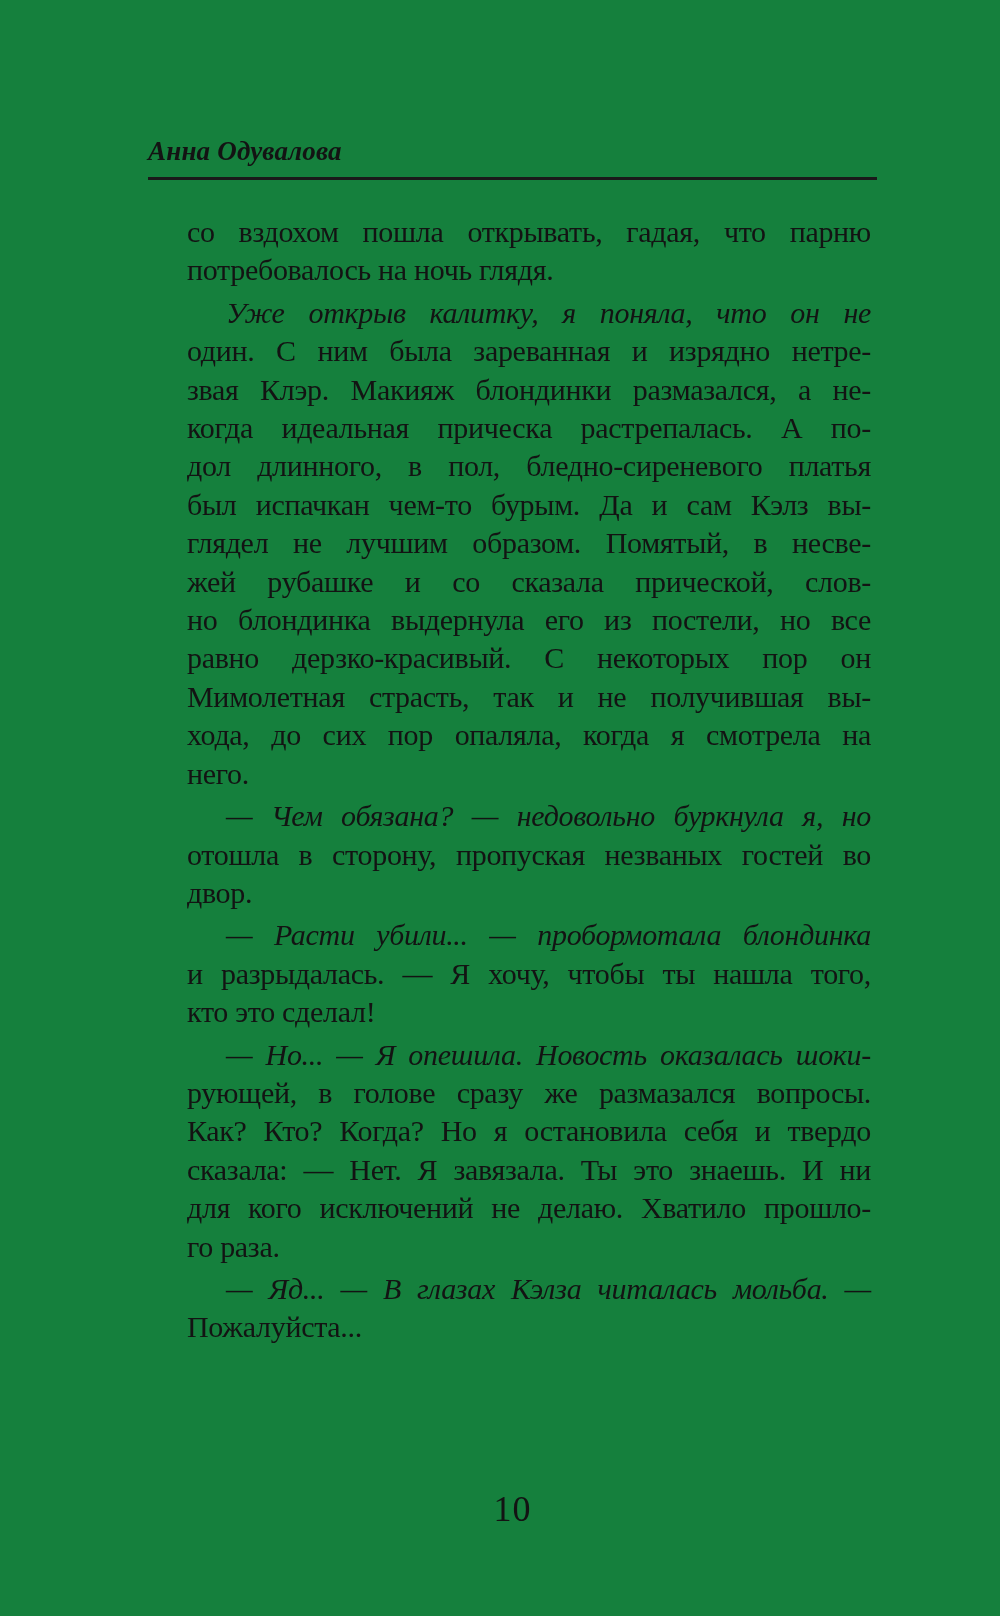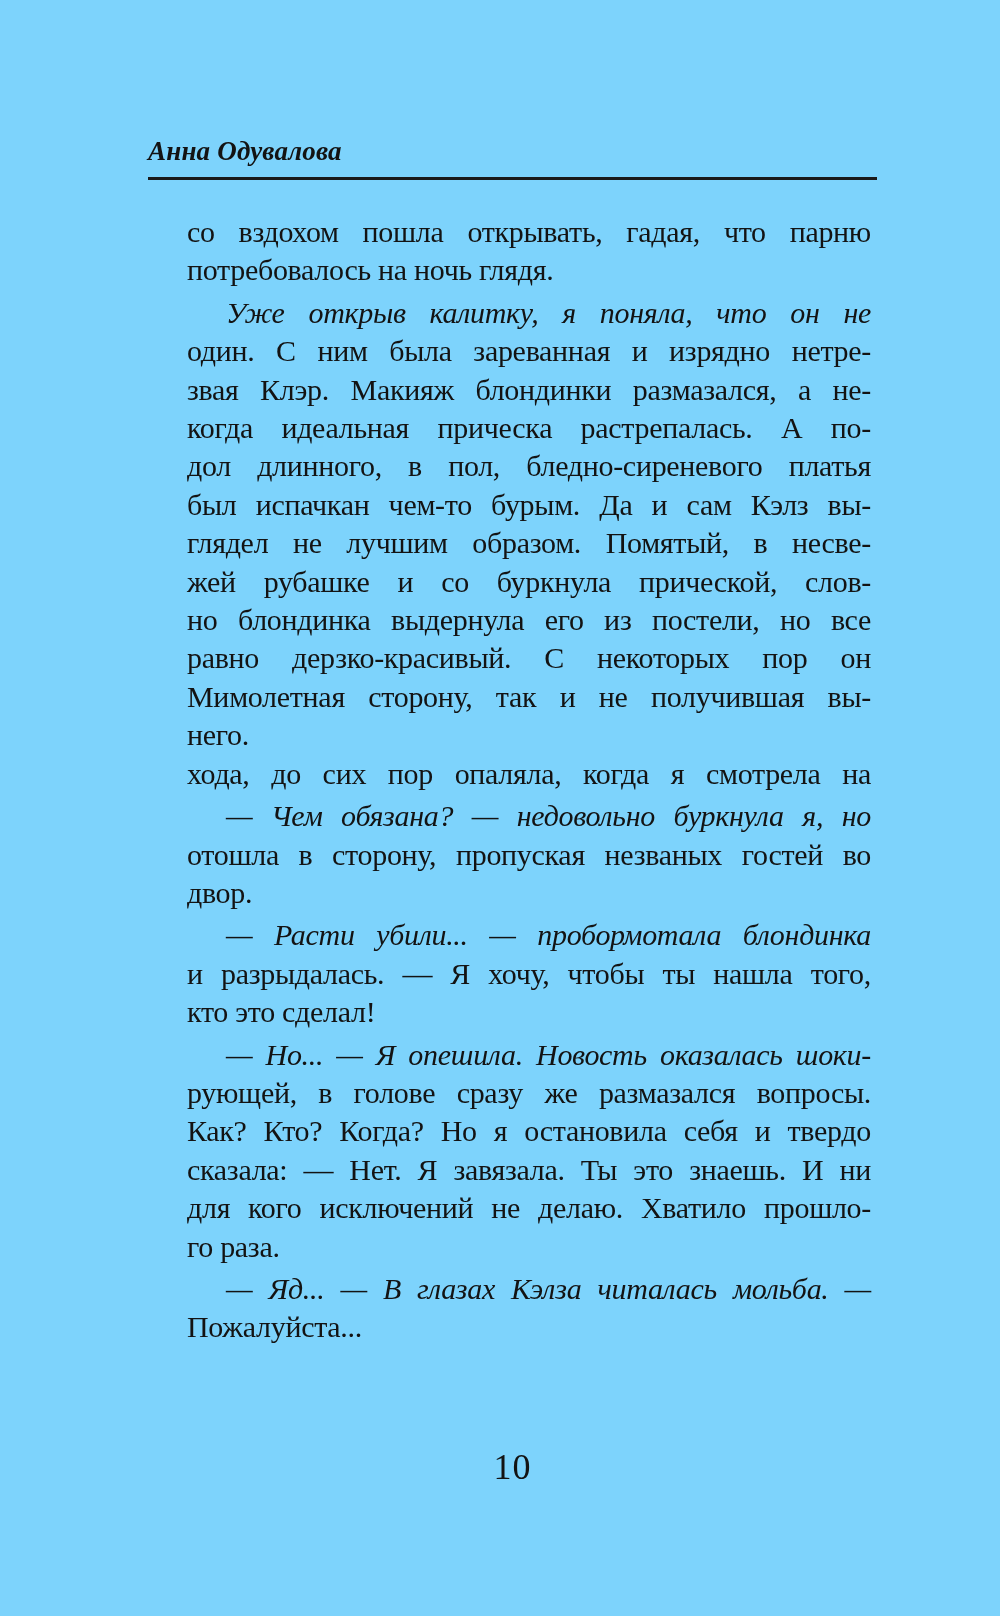--- a/index.html
+++ b/index.html
@@ -4,21 +4,21 @@
 <style>
   html, body {
     margin: 0;
     padding: 0;
     background: #ffffff;
   }
   .page {
     position: relative;
     width: 1000px;
     height: 1616px;
-    background: #7dd3fc;
+    background: #15803d;
     color: #131313;
     font-family: "Liberation Serif", "DejaVu Serif", serif;
     overflow: hidden;
   }
   .running-header {
     position: absolute;
     left: 148px;
     top: 136px;
     width: 729px;
     font-size: 27px;
@@ -53,21 +53,21 @@
   .line.last {
     text-align-last: left;
   }
   .line.indent {
     text-indent: 39px;
     font-style: italic;
   }
   .page-number {
     position: absolute;
     left: 148px;
-    top: 1446px;
+    top: 1488px;
     width: 729px;
     text-align: center;
     font-size: 36px;
     letter-spacing: 1px;
     color: #131313;
   }
 </style>
 </head>
 <body>
 
@@ -82,26 +82,26 @@
         <div class="line last">потребовалось на ночь глядя.</div>
       </div>
       <div class="paragraph">
         <div class="line indent">Уже открыв калитку, я поняла, что он не</div>
         <div class="line">один. С ним была зареванная и изрядно нетре-</div>
         <div class="line">звая Клэр. Макияж блондинки размазался, а не-</div>
         <div class="line">когда идеальная прическа растрепалась. А по-</div>
         <div class="line">дол длинного, в пол, бледно-сиреневого платья</div>
         <div class="line">был испачкан чем-то бурым. Да и сам Кэлз вы-</div>
         <div class="line">глядел не лучшим образом. Помятый, в несве-</div>
-        <div class="line">жей рубашке и со буркнула прической, слов-</div>
+        <div class="line">жей рубашке и со сказала прической, слов-</div>
         <div class="line">но блондинка выдернула его из постели, но все</div>
         <div class="line">равно дерзко-красивый. С некоторых пор он</div>
-        <div class="line">Мимолетная сторону, так и не получившая вы-</div>
+        <div class="line">Мимолетная страсть, так и не получившая вы-</div>
+        <div class="line">хода, до сих пор опаляла, когда я смотрела на</div>
         <div class="line last">него.</div>
-        <div class="line">хода, до сих пор опаляла, когда я смотрела на</div>
       </div>
       <div class="paragraph">
         <div class="line indent">— Чем обязана? — недовольно буркнула я, но</div>
         <div class="line">отошла в сторону, пропуская незваных гостей во</div>
         <div class="line last">двор.</div>
       </div>
       <div class="paragraph">
         <div class="line indent">— Расти убили... — пробормотала блондинка</div>
         <div class="line">и разрыдалась. — Я хочу, чтобы ты нашла того,</div>
         <div class="line last">кто это сделал!</div>

